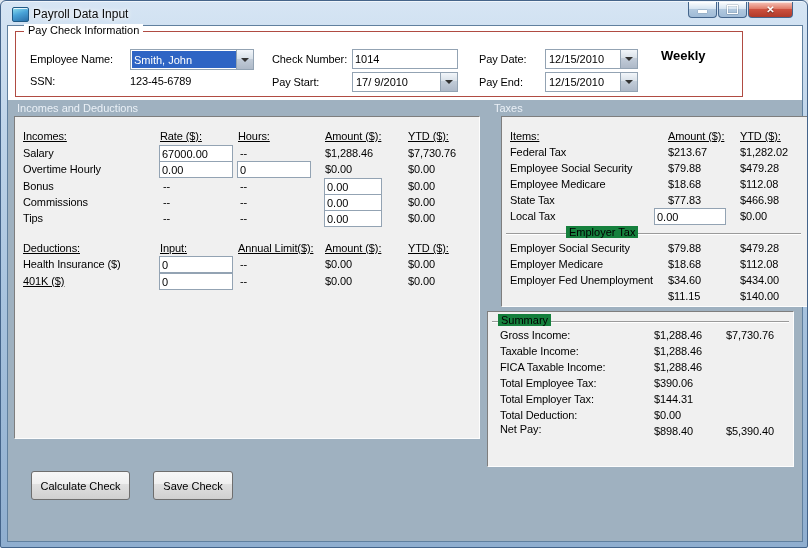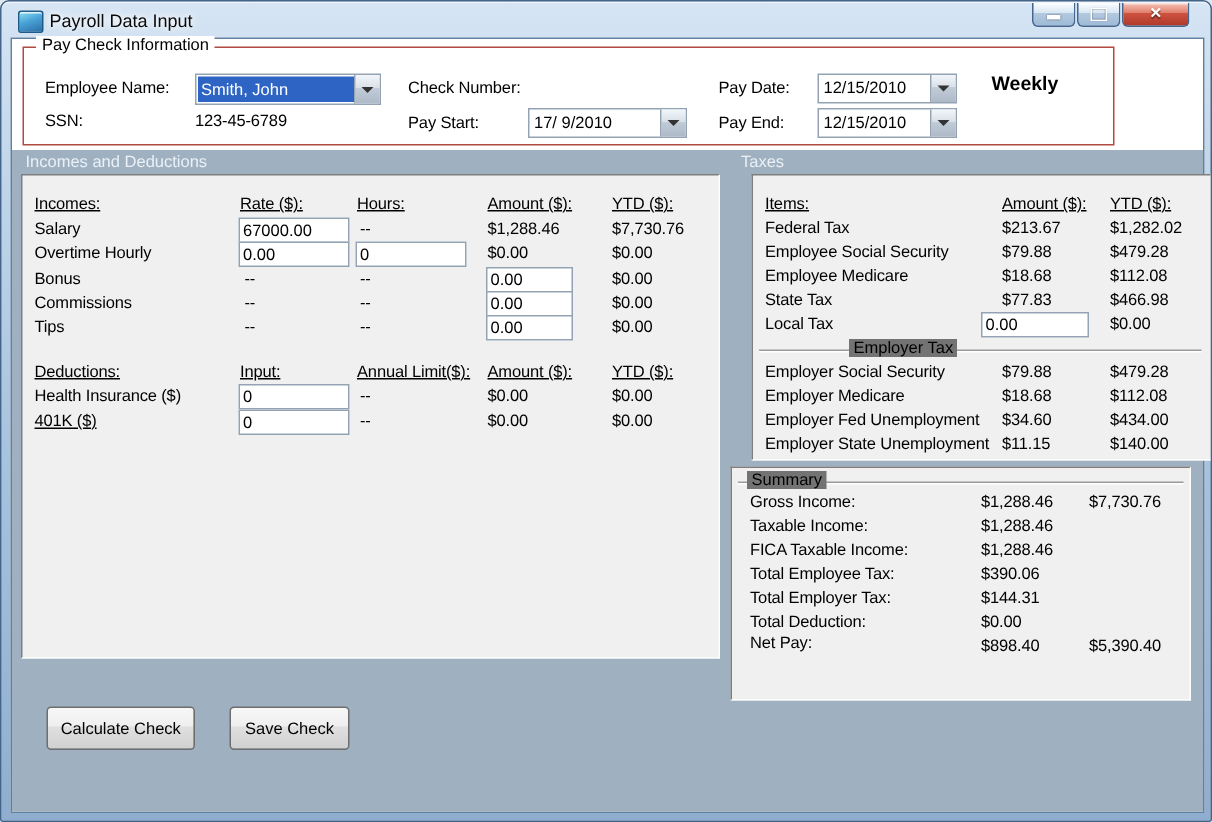--- a/index.html
+++ b/index.html
@@ -43,21 +43,21 @@
     font-family:"Liberation Sans",sans-serif;font-size:11px;padding:0 2px;}
   
   .combo{position:absolute;box-sizing:border-box;background:#fff;border:1px solid #93A3B3;display:flex;}
   .combo-text{flex:1;font-size:11px;display:flex;align-items:center;padding-left:3px;overflow:hidden;white-space:nowrap;}
   .combo-text.hl{background:#2E64C4;color:#fff;margin:1px 0 1px 1px;padding-left:2px;}
   .combo-btn{width:16px;display:flex;align-items:center;justify-content:center;
     background:linear-gradient(180deg,#F2F6FA,#D8E0E8 45%,#C2CCD8 46%,#AEB9C8);border-left:1px solid #93A3B3;}
   .tri{width:0;height:0;border-left:4px solid transparent;border-right:4px solid transparent;border-top:4px solid #333;}
   
   .etch{position:absolute;height:0;border-top:1px solid #9A9A9A;box-shadow:0 1px 0 #FFFFFF;}
-  .gb2-label{position:absolute;background:#737373;padding:0 3px;font-size:11px;white-space:nowrap;}
+  .gb2-label{position:absolute;background:#15803d;padding:0 3px;font-size:11px;white-space:nowrap;}
   
   .btn{position:absolute;height:29px;box-sizing:border-box;border:1px solid #6E6E6E;border-radius:3px;
     background:linear-gradient(180deg,#F7F7F7,#EFEFEF 45%,#E0E0E0 46%,#D0D0D0);
     font-family:"Liberation Sans",sans-serif;font-size:11px;color:#000;cursor:default;}
   .btn.default{border:2px solid #254A77;border-radius:4px;}
 </style>
 </head>
 <body>
 
 <div class="window">
@@ -82,20 +82,21 @@
 
     <span class="t" style="left:14px;top:21px">Employee Name:</span>
     <div class="combo" style="left:114px;top:17px;width:124px;height:21px">
       <span class="combo-text hl">Smith, John</span>
       <span class="combo-btn">
           <i class="tri"></i>
         </span>
     </div>
 
     <span class="t" style="left:256px;top:21px">Check Number:</span>
+    <input class="tbx" style="left: 336px; top: 17px; width: 106px; height: 20px;" value="1014">
 
     <span class="t" style="left:463px;top:21px">Pay Date:</span>
     <div class="combo" style="left:529px;top:17px;width:93px;height:20px">
       <span class="combo-text">12/15/2010</span>
       <span class="combo-btn">
           <i class="tri"></i>
         </span>
     </div>
 
     <span class="t weekly" style="left:645px;top:17px">Weekly</span>
@@ -212,21 +213,20 @@
     <span class="t" style="left:238px;top:125px">$479.28</span>
 
     <span class="t" style="left:8px;top:141px">Employer Medicare</span>
     <span class="t" style="left:166px;top:141px">$18.68</span>
     <span class="t" style="left:238px;top:141px">$112.08</span>
 
     <span class="t" style="left:8px;top:157px">Employer Fed Unemployment</span>
     <span class="t" style="left:166px;top:157px">$34.60</span>
     <span class="t" style="left:238px;top:157px">$434.00</span>
 
-    <span class="t" style="left:8px;top:173px">Employer State Unemployment</span>
     <span class="t" style="left:166px;top:173px">$11.15</span>
     <span class="t" style="left:238px;top:173px">$140.00</span>
   </div>
 
   <div class="panel" style="left:486px;top:310px;width:307px;height:156px">
     <div class="etch" style="left:4px;top:9px;width:297px"></div>
     <span class="gb2-label" style="left:10px;top:2px">Summary</span>
 
     <span class="t" style="left:12px;top:17px">Gross Income:</span>
     <span class="t" style="left:166px;top:17px">$1,288.46</span>

